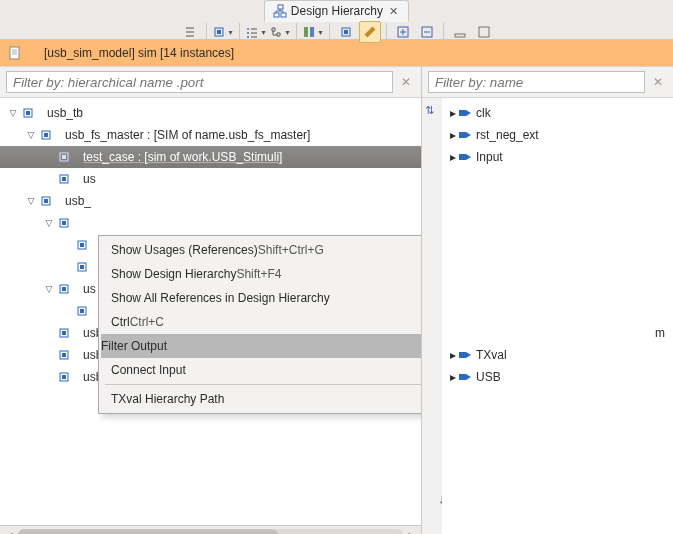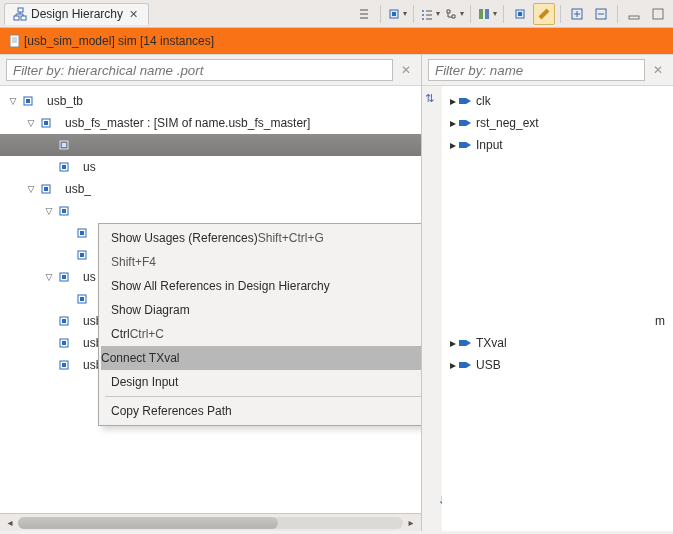--- a/index.html
+++ b/index.html
@@ -7,26 +7,27 @@
     margin: 0;
     font-family: "Liberation Sans", "DejaVu Sans", Arial, sans-serif;
     font-size: 12px;
     background: #f2f1f0;
     color: #2c2c2c;
     width: 673px;
     height: 534px;
     overflow: hidden;
   }
   .tabbar {
-    height: 28px;
+    height: 40px;
     display: flex;
     align-items: center;
     border-bottom: 1px solid #c8c8c8;
     background: #ece9e6;
     padding: 0 4px;
+    flex-direction: column;
   }
   .tab {
     display: flex;
     align-items: center;
     gap: 4px;
     padding: 3px 8px;
     background: #f5f5f5;
     border: 1px solid #c8c8c8;
     border-bottom: 1px solid #f5f5f5;
     margin-bottom: -1px;
@@ -38,24 +39,24 @@
   .toolbar-icons { display: flex; align-items: center; gap: 2px; }
   .toolbar-icons .tbtn {
     width: 22px; height: 22px; display:flex; align-items:center; justify-content:center;
     border-radius:2px;
   }
   .tbtn.active { background:#f9e7b8; border:1px solid #d6b05a; }
   .tdrop::after { content:"▾"; font-size:8px; color:#555; margin-left:2px;}
   .divider { width:1px; height:18px; background:#c8c8c8; margin:0 3px;}
 
   .subhdr {
-    display:flex; align-items:flex-end; gap:2px;
+    display:flex; align-items:flex-end; gap:22px;
     padding: 6px 8px;
     border-bottom:1px solid #d6d6d6;
-    background:#f97316;
+    background:#fdba74;
   }
   .subhdr .doc-icon {
     width:14px; height:14px; flex-shrink:0;
   }
 
   .columns { display:flex; height: calc(534px - 28px - 30px); }
   .col-left { width: 422px; display:flex; flex-direction:column; border-right:1px solid #c8c8c8; }
   .col-right { flex:1; display:flex; flex-direction:column; }
 
   .filterrow {
@@ -291,20 +292,21 @@
             </svg>
           <span class="lbl">usb_fs_master : [SIM of name.usb_fs_master]</span>
         </div>
 
         <div class="node indent2 sel">
           <span class="exp none">▽</span>
           <svg class="ic svg" width="14" height="14">
               <rect x="3" y="3" width="8" height="8" fill="none" stroke="#cfe0ff"></rect>
               <rect x="5" y="5" width="4" height="4" fill="#cfe0ff"></rect>
             </svg>
+          <span class="lbl">test_case : [sim of work.USB_Stimuli]</span>
         </div>
 
         <div class="node indent2">
           <span class="exp none">▽</span>
           <svg class="ic svg" width="14" height="14">
               <rect x="3" y="3" width="8" height="8" fill="none" stroke="#2b6bbf"></rect>
               <rect x="5" y="5" width="4" height="4" fill="#2b6bbf"></rect>
             </svg>
           <span class="lbl">us</span>
         </div>
@@ -386,43 +388,41 @@
         </div>
 
       </div>
 
       <div class="ctxmenu">
         <div class="item">
           <span class="ml">Show Usages (References)</span>
           <span class="shortcut">Shift+Ctrl+G</span>
         </div>
         <div class="item">
+          <span class="ml">Show Design Hierarchy</span>
           <span class="shortcut">Shift+F4</span>
         </div>
         <div class="item">
           <span class="ml">Show All References in Design Hierarchy</span>
-        </div>
-        <div class="item">
-          <span class="ml">Show Diagram</span>
         </div>
         <div class="item">
           <span class="ml">Ctrl</span>
           <span class="shortcut">Ctrl+C</span>
         </div>
         <div class="item hi-row">
           <div class="hi-inner">
-            <span class="ml">Connect TXval</span>
+            <span class="ml">Filter Output</span>
           </div>
         </div>
         <div class="item">
-          <span class="ml">Design Input</span>
+          <span class="ml">Connect Input</span>
         </div>
         <div class="sep"></div>
         <div class="item">
-          <span class="ml">Copy References Path</span>
+          <span class="ml">TXval Hierarchy Path</span>
         </div>
       </div>
     </div>
 
     <div class="hscroll">
       <div class="arrowbtn">◂</div>
       <div class="track">
         <div class="thumb"></div>
       </div>
       <div class="arrowbtn">▸</div>

